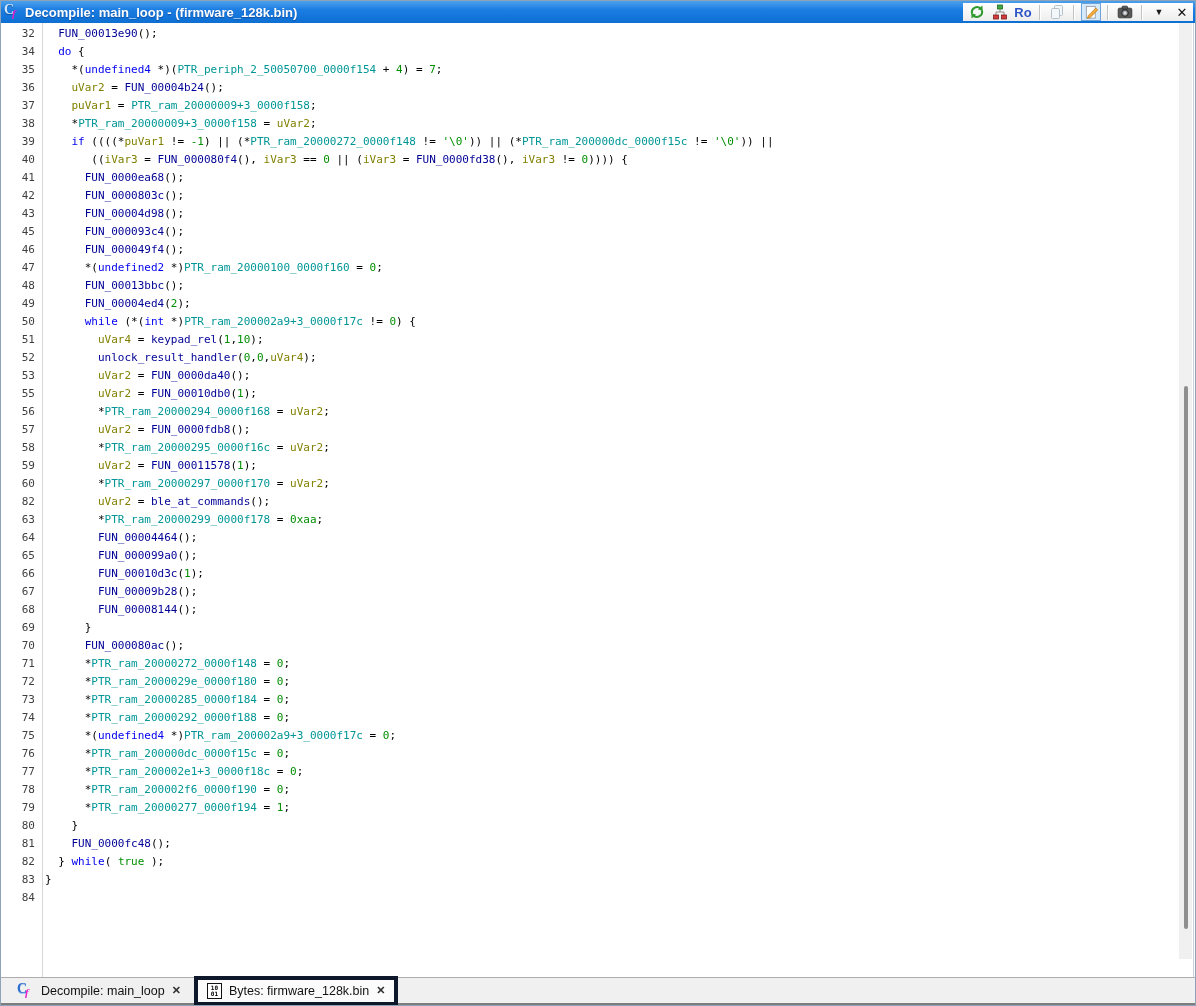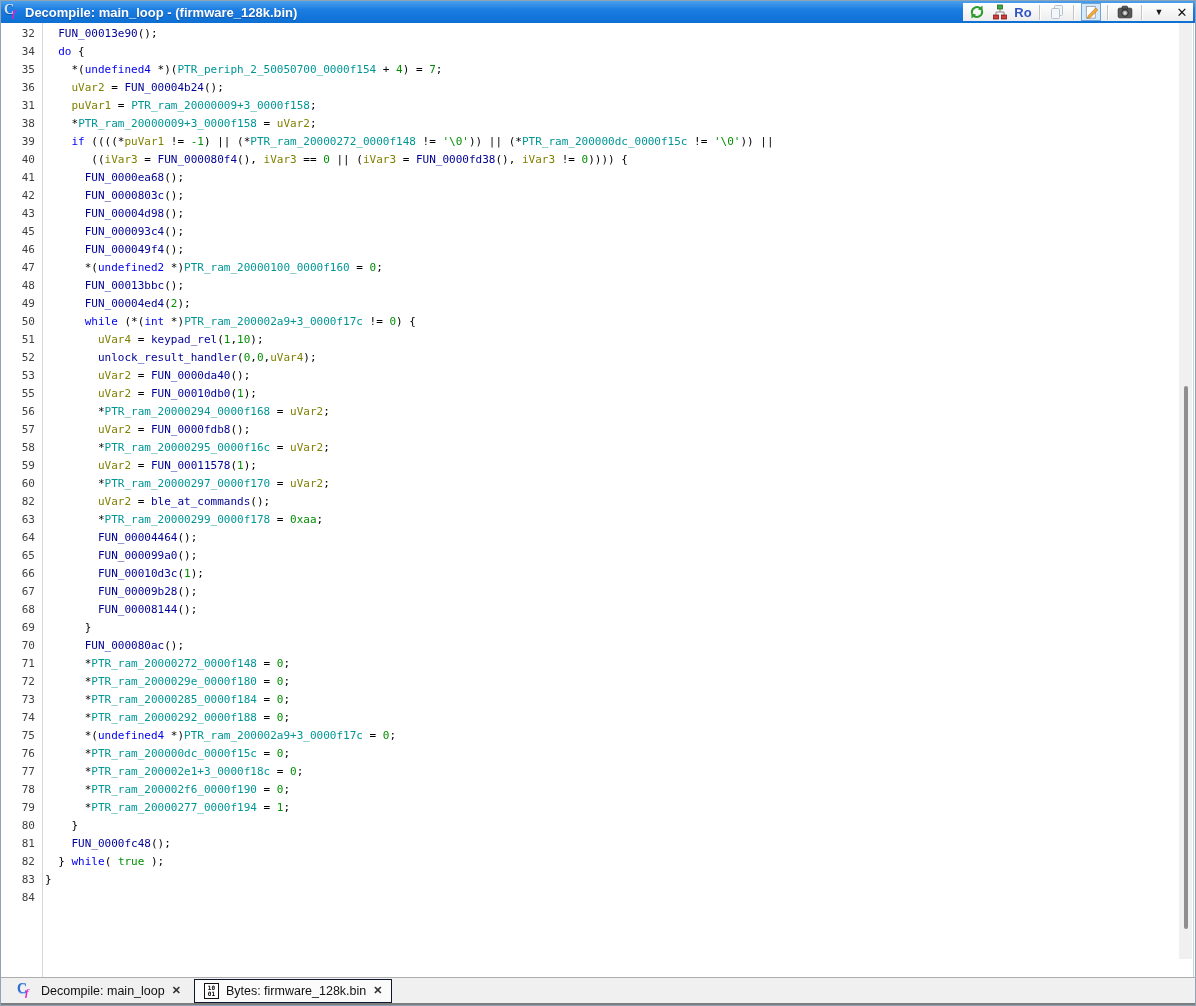--- a/index.html
+++ b/index.html
@@ -62,21 +62,21 @@
   
   .tabbar{
     position:absolute;left:0;right:0;bottom:0;height:28px;background:#f0f0f0;
     border-top:1px solid #adadad;border-bottom:2px solid #7d7d7d;box-sizing:border-box;
     display:flex;align-items:center;padding-left:4px;gap:4px;
   }
   .tab{
     height:22px;display:flex;align-items:center;gap:7px;padding:0 9px;
     font-size:12.5px;color:#111;white-space:nowrap;
   }
-  .tab.outlined{background:#fbfbfb;border:1px solid #0f172a;}
+  .tab.outlined{background:#fbfbfb;border:4px solid #0f172a;}
   .tab-close{font-size:11px;color:#333;font-weight:bold;line-height:1;}
   .bytes-icon{
     position:relative;width:15px;height:16px;border:1px solid #111;background:#fff;
     box-sizing:border-box;font:bold 6px "DejaVu Sans Mono",monospace;color:#000;
     display:flex;flex-direction:column;align-items:center;justify-content:center;line-height:6px;
   }
   svg{display:block;}
 </style>
 </head>
 <body>
@@ -143,21 +143,21 @@
     </div>
   </div>
 
   <div class="code-area">
     <div class="gutter-sep"></div>
     <div>
         <div class="line"><span class="num">32</span><span class="src"><span class="tk-p">  </span><span class="tk-f">FUN_00013e90</span><span class="tk-p">();</span></span></div>
         <div class="line"><span class="num">34</span><span class="src"><span class="tk-p">  </span><span class="tk-k">do</span><span class="tk-p"> {</span></span></div>
         <div class="line"><span class="num">35</span><span class="src"><span class="tk-p">    *(</span><span class="tk-k">undefined4</span><span class="tk-p"> *)(</span><span class="tk-g">PTR_periph_2_50050700_0000f154</span><span class="tk-p"> + </span><span class="tk-c">4</span><span class="tk-p">) = </span><span class="tk-c">7</span><span class="tk-p">;</span></span></div>
         <div class="line"><span class="num">36</span><span class="src"><span class="tk-p">    </span><span class="tk-v">uVar2</span><span class="tk-p"> = </span><span class="tk-f">FUN_00004b24</span><span class="tk-p">();</span></span></div>
-        <div class="line"><span class="num">31</span><span class="src"><span class="tk-p">    </span><span class="tk-v">puVar1</span><span class="tk-p"> = </span><span class="tk-g">PTR_ram_20000009+3_0000f158</span><span class="tk-p">;</span></span></div>
+        <div class="line"><span class="num">37</span><span class="src"><span class="tk-p">    </span><span class="tk-v">puVar1</span><span class="tk-p"> = </span><span class="tk-g">PTR_ram_20000009+3_0000f158</span><span class="tk-p">;</span></span></div>
         <div class="line"><span class="num">38</span><span class="src"><span class="tk-p">    *</span><span class="tk-g">PTR_ram_20000009+3_0000f158</span><span class="tk-p"> = </span><span class="tk-v">uVar2</span><span class="tk-p">;</span></span></div>
         <div class="line"><span class="num">39</span><span class="src"><span class="tk-p">    </span><span class="tk-k">if</span><span class="tk-p"> ((((*</span><span class="tk-v">puVar1</span><span class="tk-p"> != </span><span class="tk-c">-1</span><span class="tk-p">) || (*</span><span class="tk-g">PTR_ram_20000272_0000f148</span><span class="tk-p"> != </span><span class="tk-c">'\0'</span><span class="tk-p">)) || (*</span><span class="tk-g">PTR_ram_200000dc_0000f15c</span><span class="tk-p"> != </span><span class="tk-c">'\0'</span><span class="tk-p">)) ||</span></span></div>
         <div class="line"><span class="num">40</span><span class="src"><span class="tk-p">       ((</span><span class="tk-v">iVar3</span><span class="tk-p"> = </span><span class="tk-f">FUN_000080f4</span><span class="tk-p">(), </span><span class="tk-v">iVar3</span><span class="tk-p"> == </span><span class="tk-c">0</span><span class="tk-p"> || (</span><span class="tk-v">iVar3</span><span class="tk-p"> = </span><span class="tk-f">FUN_0000fd38</span><span class="tk-p">(), </span><span class="tk-v">iVar3</span><span class="tk-p"> != </span><span class="tk-c">0</span><span class="tk-p">)))) {</span></span></div>
         <div class="line"><span class="num">41</span><span class="src"><span class="tk-p">      </span><span class="tk-f">FUN_0000ea68</span><span class="tk-p">();</span></span></div>
         <div class="line"><span class="num">42</span><span class="src"><span class="tk-p">      </span><span class="tk-f">FUN_0000803c</span><span class="tk-p">();</span></span></div>
         <div class="line"><span class="num">43</span><span class="src"><span class="tk-p">      </span><span class="tk-f">FUN_00004d98</span><span class="tk-p">();</span></span></div>
         <div class="line"><span class="num">45</span><span class="src"><span class="tk-p">      </span><span class="tk-f">FUN_000093c4</span><span class="tk-p">();</span></span></div>
         <div class="line"><span class="num">46</span><span class="src"><span class="tk-p">      </span><span class="tk-f">FUN_000049f4</span><span class="tk-p">();</span></span></div>
         <div class="line"><span class="num">47</span><span class="src"><span class="tk-p">      *(</span><span class="tk-k">undefined2</span><span class="tk-p"> *)</span><span class="tk-g">PTR_ram_20000100_0000f160</span><span class="tk-p"> = </span><span class="tk-c">0</span><span class="tk-p">;</span></span></div>
         <div class="line"><span class="num">48</span><span class="src"><span class="tk-p">      </span><span class="tk-f">FUN_00013bbc</span><span class="tk-p">();</span></span></div>

